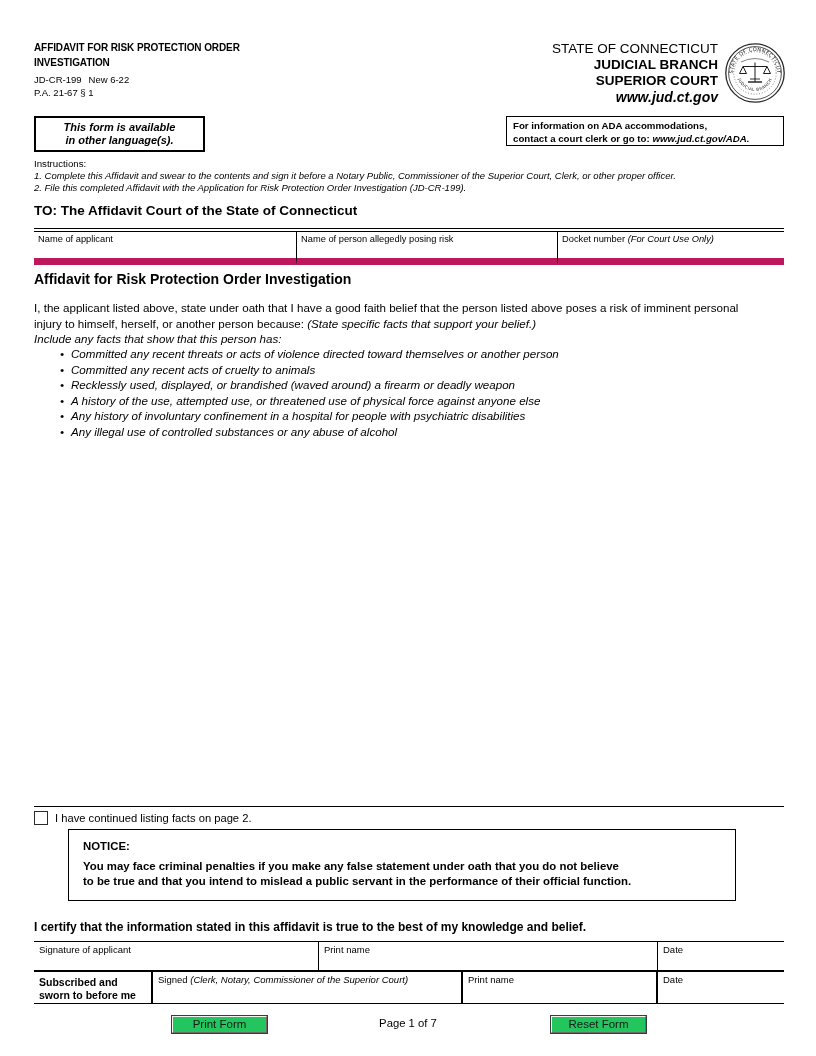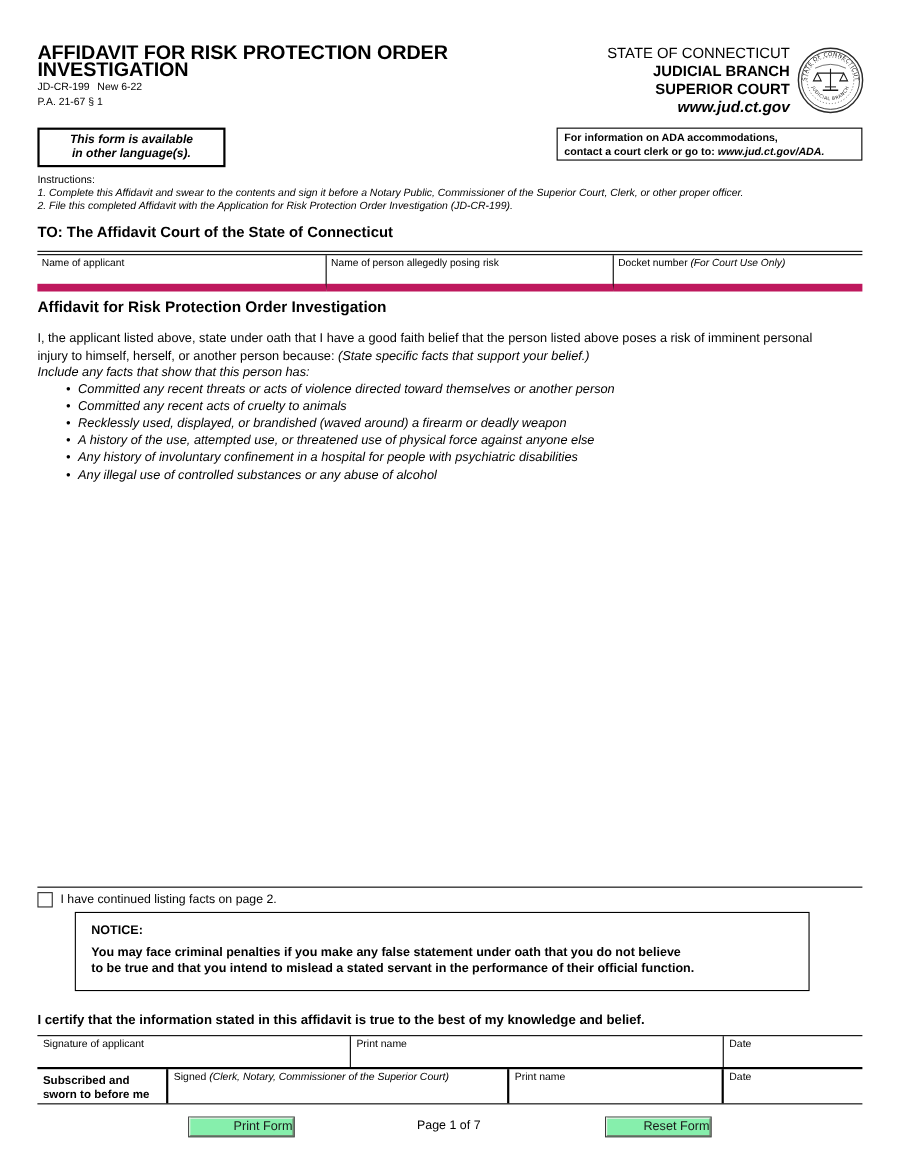--- a/index.html
+++ b/index.html
@@ -26,21 +26,21 @@
   .hdr {
     position: absolute;
     left: 34px; top: 41px;
     width: 752px;
     display: flex;
     justify-content: space-between;
     align-items: flex-start;
   }
   .hdr-left { width: 380px; }
   .form-title {
-    font-size: 18px;
+    font-size: 10px;
     font-weight: bold;
     line-height: 14.5px;
     letter-spacing: -0.1px;
   }
   .form-code {
     font-size: 9.5px;
     line-height: 12.5px;
     margin-top: 4px;
   }
   .form-code span.gap { display: inline-block; width: 7px; }
@@ -282,30 +282,30 @@
   .r2 .s2 { width: 310px; }
   .r2 .s3 { width: 195px; }
   .r2 .s4 { width: 126px; }
   .sig-cell i { font-style: italic; }
 
   
   .btn {
     position: absolute;
     top: 1016px;
     height: 17px;
-    background: #86efac;
+    background: #22c55e;
     border-top: 1.5px solid #f4f3ef;
     border-left: 1.5px solid #f4f3ef;
     border-right: 1.5px solid #6e6b64;
     border-bottom: 1.5px solid #6e6b64;
     box-shadow: 0 0 0 1px #3a3a3a;
     box-sizing: border-box;
     font-size: 11.5px;
     line-height: 14px;
-    text-align: right;
+    text-align: center;
     color: #1a1a1a;
     cursor: pointer;
   }
   .btn-print { left: 172px; width: 95px; }
   .btn-reset { left: 551px; width: 95px; }
   .page-num {
     position: absolute;
     left: 0; top: 1017px;
     width: 816px;
     text-align: center;
@@ -419,21 +419,21 @@
   <div class="sep-rule"></div>
 
   <div class="cont-row">
     <div class="checkbox"></div>
     <div class="cont-label">I have continued listing facts on page 2.</div>
   </div>
 
   <div class="notice">
     <div class="notice-head">NOTICE:</div>
     <div>You may face criminal penalties if you make any false statement under oath that you do not believe</div>
-    <div>to be true and that you intend to mislead a stated servant in the performance of their official function.</div>
+    <div>to be true and that you intend to mislead a public servant in the performance of their official function.</div>
   </div>
 
   <div class="certify">I certify that the information stated in this affidavit is true to the best of my knowledge and belief.</div>
 
   <div class="sig-table">
     <div class="sig-row r1">
       <div class="sig-cell s1 b">
         <span>Signature of applicant</span>
       </div>
       <div class="sig-cell s2 b">

